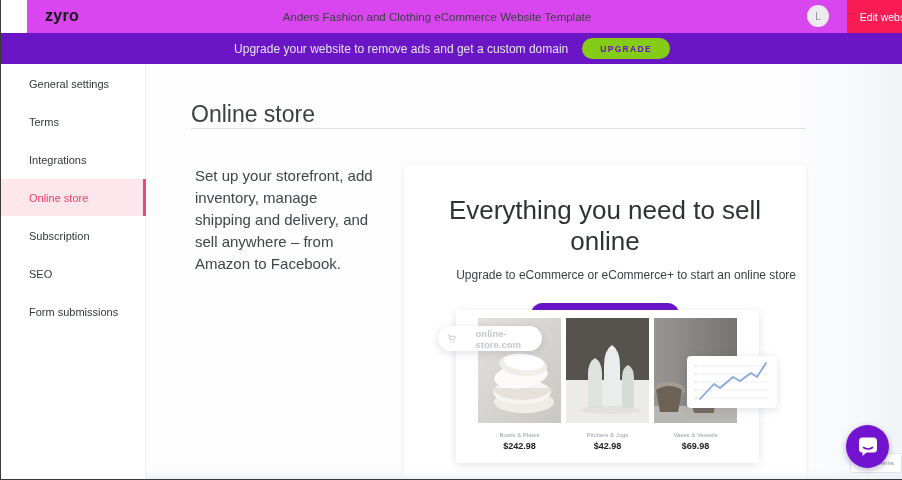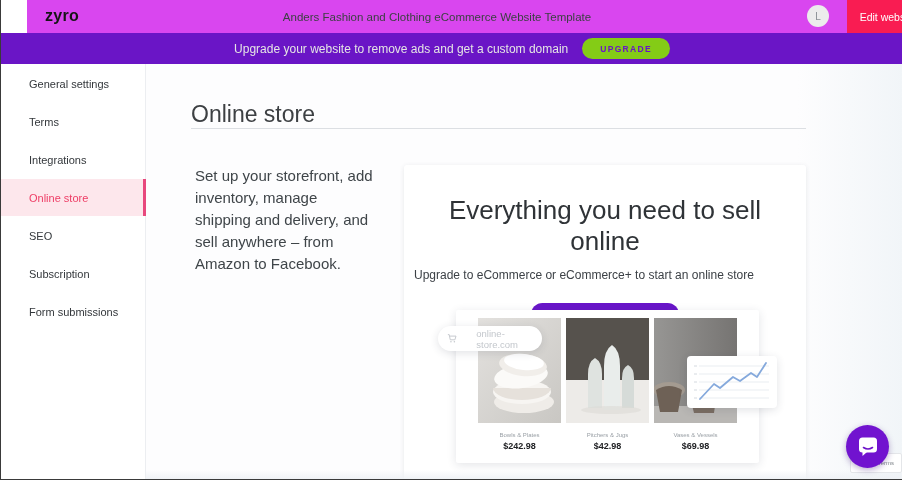--- a/index.html
+++ b/index.html
@@ -38,35 +38,35 @@
   .divider{position:absolute;left:45px;top:64px;width:615px;height:1px;background:#dcdfe3;}
 
   .intro{position:absolute;left:45px;top:97px;width:190px;}
   .intro h3{margin:0 0 8px 0;font-size:12.5px;color:#202124;}
   .intro p{margin:4px;font-size:15px;line-height:22px;color:#3f4549;}
 
   
   .card{position:absolute;left:258px;top:101px;width:402px;height:372px;background:#fff;border-radius:3px;
         box-shadow:0 1px 5px rgba(40,50,70,.10);}
   .card-head{margin:30px 10px 0;text-align:center;font-size:26px;font-weight:400;color:#2f3337;}
-  .card-sub{margin:11px 10px 0;text-align:left;font-size:12px;color:#3c4146;}
+  .card-sub{margin:11px 10px 0;text-align:right;font-size:12px;color:#3c4146;}
   .card-btn{display:block;margin:21px auto 0;height:23px;padding:0 21px;border-radius:12px;border:none;
             background:#6916c9;color:#fff;font-size:8.5px;font-weight:bold;letter-spacing:1.5px;cursor:pointer;}
 
   
   .storefront{position:absolute;left:52px;top:145px;width:303px;height:153px;background:#fff;border-radius:2px;
               box-shadow:0 2px 10px rgba(40,50,70,.13);}
   .tiles{display:flex;justify-content:center;gap:5px;padding-top:8px;}
   .tile{width:83px;}
   .tile svg{display:block;width:83px;height:105px;}
   .tile-name{margin-top:9px;text-align:center;font-size:6px;color:#9aa0a6;}
   .tile-price{margin-top:3px;text-align:center;font-size:9px;font-weight:bold;color:#202124;}
 
   .url-chip{position:absolute;left:-18px;top:16px;width:104px;height:25px;background:#fff;border-radius:13px;
-            box-shadow:0 2px 8px rgba(40,50,70,.14);display:flex;align-items:center;padding-left:9px;gap:19px;z-index:5;}
+            box-shadow:0 2px 8px rgba(40,50,70,.14);display:flex;align-items:center;padding-left:9px;gap:19px;z-index:5;font-weight:bold;}
   .url-chip span{font-size:9.5px;color:#c3c7cc;}
 
   .chart-card{position:absolute;left:283px;top:191px;width:90px;height:52px;background:#fff;border-radius:4px;
               box-shadow:0 2px 9px rgba(40,50,70,.14);z-index:6;}
   .chart-card svg{display:block;}
 
   
   .terms-badge{position:absolute;right:0;bottom:6px;width:52px;height:20px;background:#fff;border:1px solid #e4e6e9;
                border-radius:2px;display:flex;align-items:center;justify-content:flex-end;padding-right:7px;z-index:31;}
   .terms-badge span{font-size:6px;color:#80868b;}
@@ -89,22 +89,22 @@
   <div class="banner">
     <span class="banner-text">Upgrade your website to remove ads and get a custom domain</span>
     <button class="banner-btn">UPGRADE</button>
   </div>
 
   <nav class="sidebar">
     <div class="side-item">General settings</div>
     <div class="side-item">Terms</div>
     <div class="side-item">Integrations</div>
     <div class="side-item active">Online store</div>
+    <div class="side-item">Subscription</div>
     <div class="side-item">SEO</div>
-    <div class="side-item">Subscription</div>
     <div class="side-item">Form submissions</div>
   </nav>
 
   <main class="main">
     <h1 class="page-title">Online store</h1>
     <div class="divider"></div>
 
     <section class="intro">
       <p>Set up your storefront, add inventory, manage shipping and delivery, and sell anywhere – from Amazon to Facebook.</p>
     </section>

